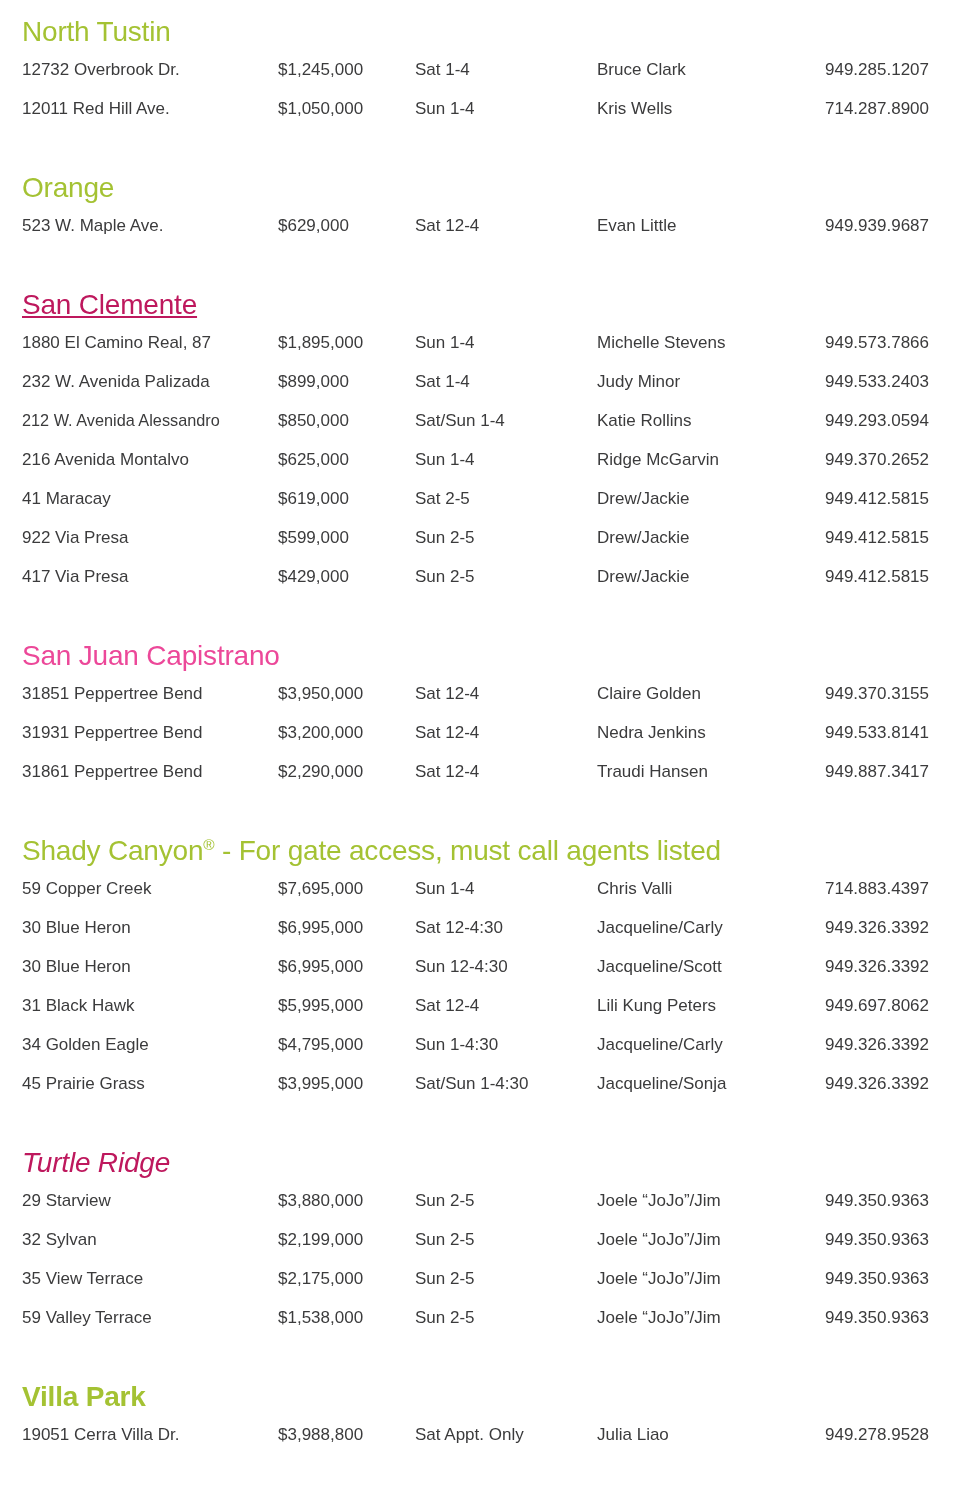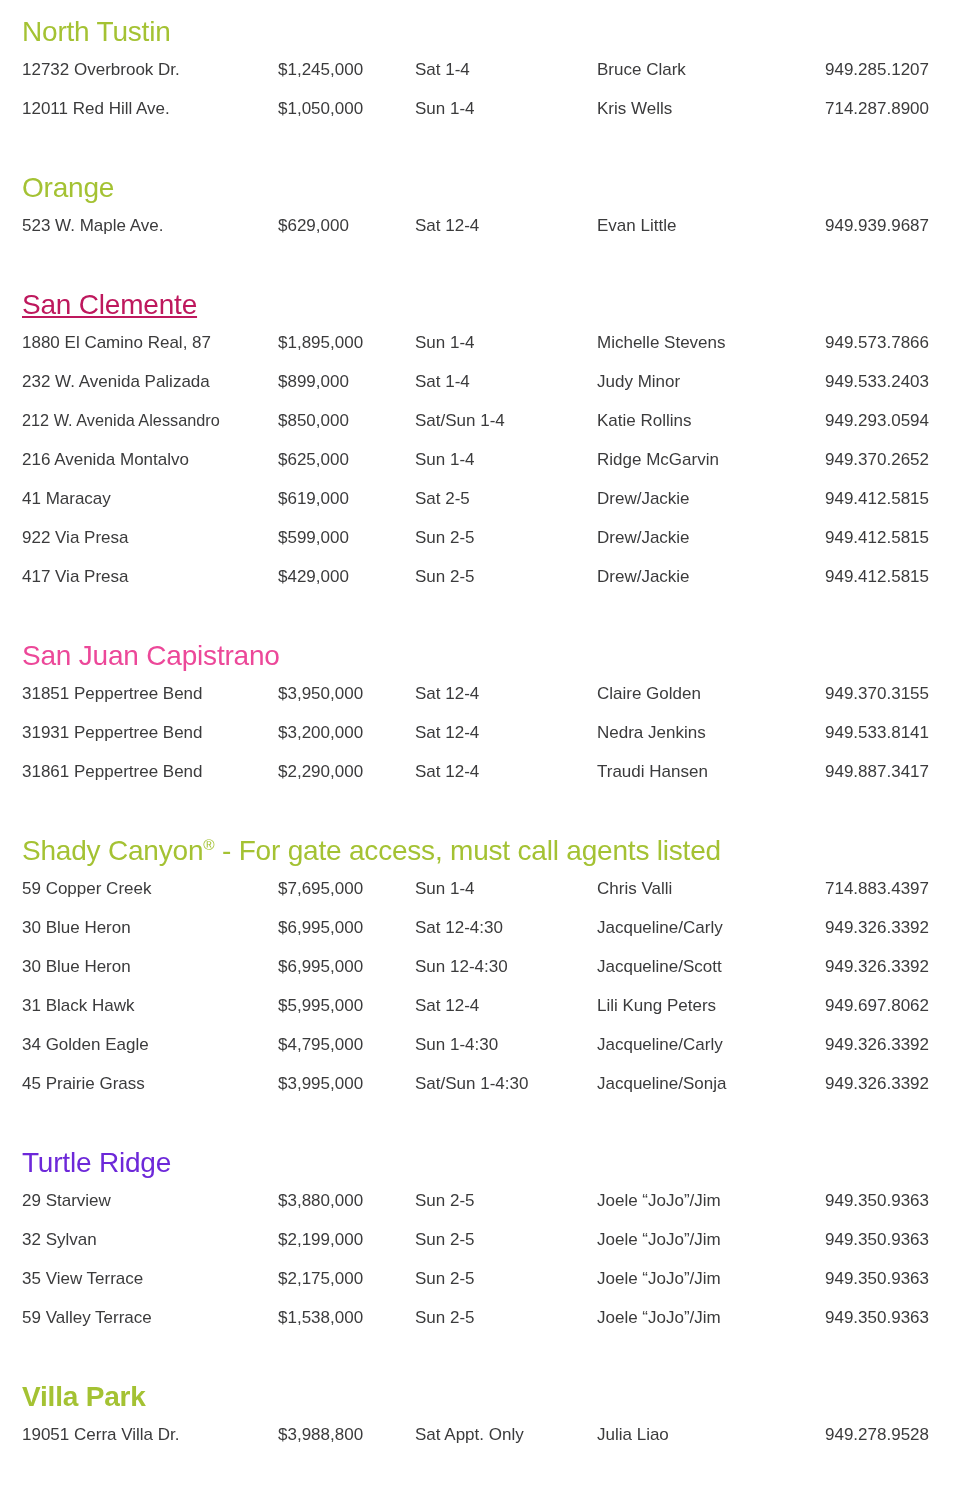--- a/index.html
+++ b/index.html
@@ -231,21 +231,21 @@
             <div class="cell cell-address"><span class="fitw">45 Prairie Grass</span></div>
             <div class="cell cell-price">$3,995,000</div>
             <div class="cell cell-time">Sat/Sun 1-4:30</div>
             <div class="cell cell-agent">Jacqueline/Sonja</div>
             <div class="cell cell-phone">949.326.3392</div>
           </div>
         </div>
     </div>
 
     <div class="section">
-      <div class="section-title" style="color: #6d28d9;">Turtle Ridge</div>
+      <div class="section-title" style="color: #be185d; font-style: italic;">Turtle Ridge</div>
       <div>
 
           <div class="listing-row">
             <div class="cell cell-address"><span class="fitw">29 Starview</span></div>
             <div class="cell cell-price">$3,880,000</div>
             <div class="cell cell-time">Sun 2-5</div>
             <div class="cell cell-agent">Joele “JoJo”/Jim</div>
             <div class="cell cell-phone">949.350.9363</div>
           </div>
 

